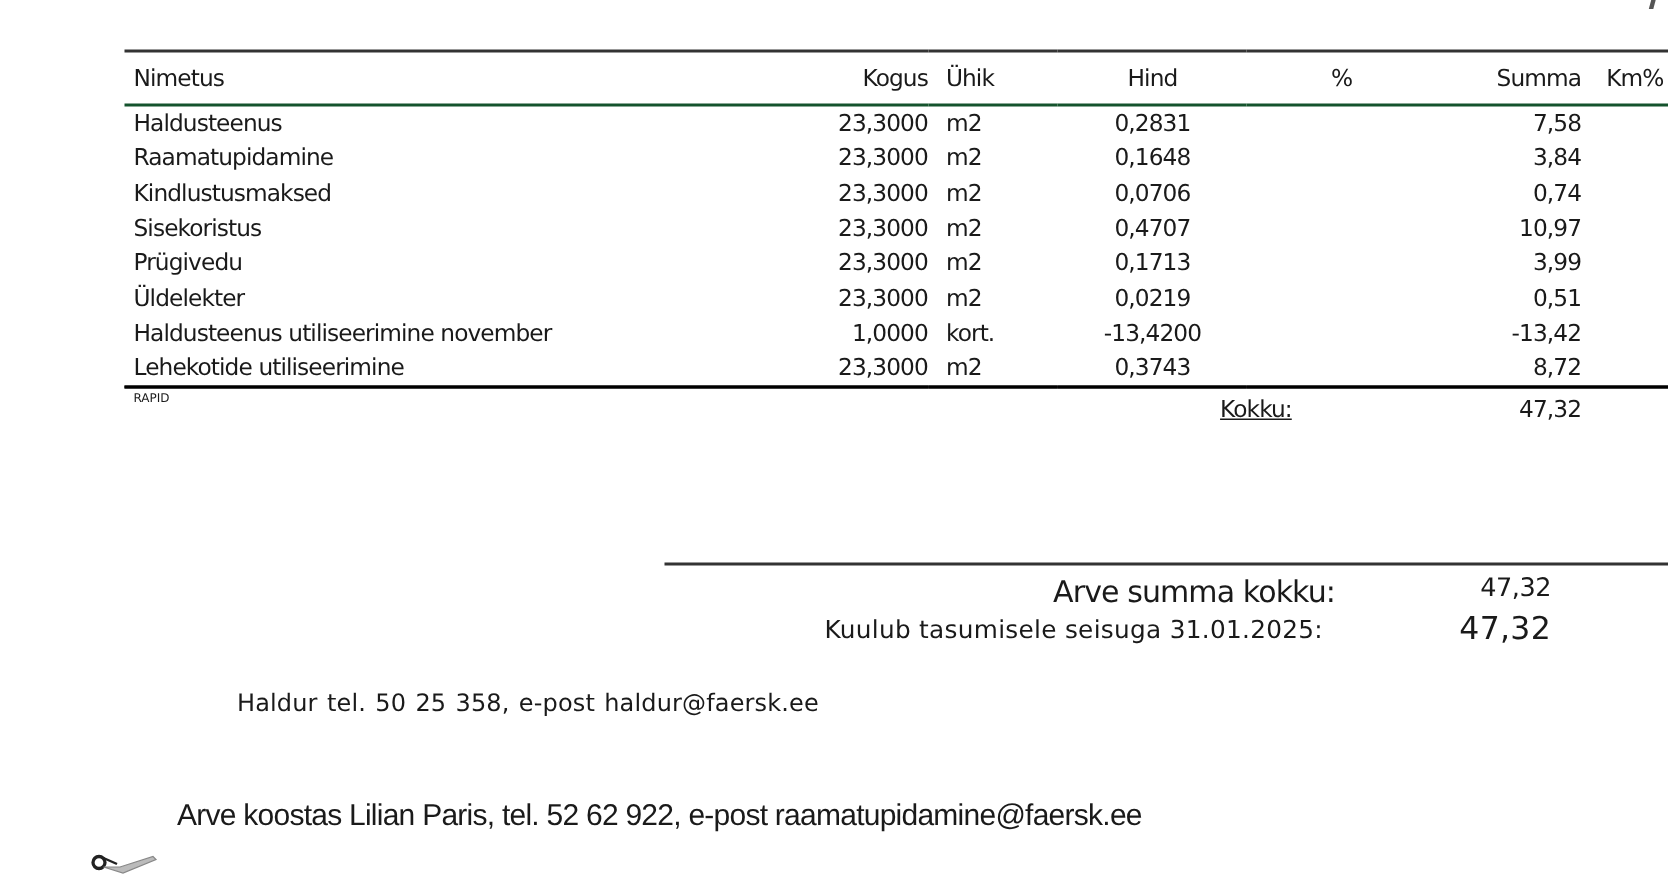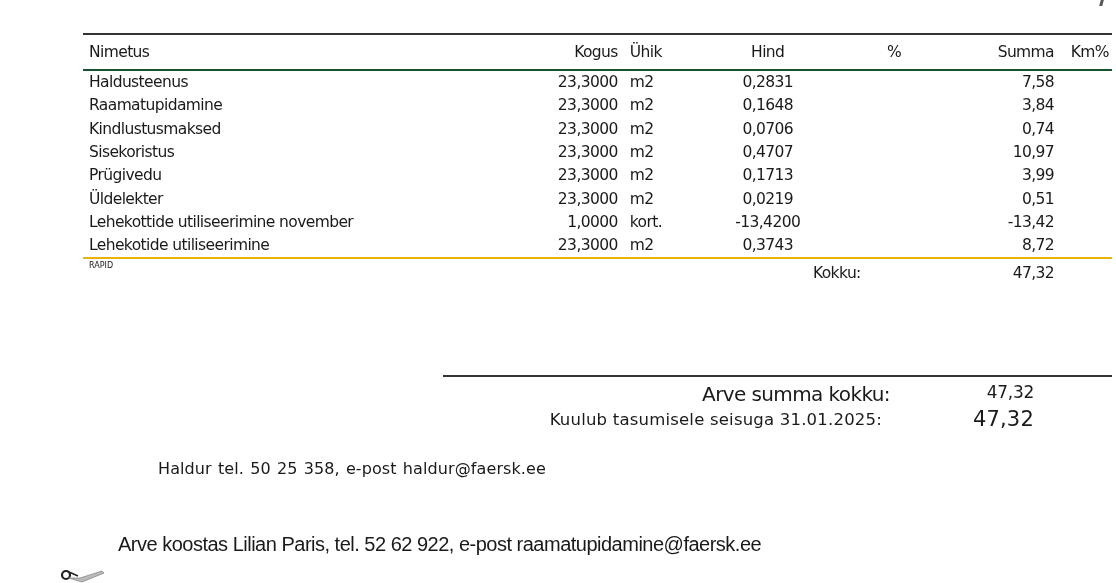--- a/index.html
+++ b/index.html
@@ -42,21 +42,21 @@
     white-space: nowrap;
     font-weight: normal;
     vertical-align: middle;
   }
   .invoice-table thead tr th {
     border-top: 2px solid #333;
     border-bottom: 2px solid #14532d;
     height: 34px;
   }
   .invoice-table tbody tr.last td {
-    border-bottom: 2px solid #eab308;
+    border-bottom: 2px solid #000000;
   }
   .c-name { text-align: left; padding-left: 6px !important; width: 428px; }
   .c-qty { text-align: right; width: 126px; }
   .c-unit { text-align: left; width: 80px; padding-left: 12px !important; }
   .c-price { text-align: center; width: 134px; }
   .c-pct { text-align: left; width: 80px; padding-left: 56px !important; }
   .c-sum { text-align: right; width: 99px; }
   .c-vat { text-align: right; width: 57px; padding-right: 3px !important; }
 
   .rapid {
@@ -201,21 +201,21 @@
       <tr>
         <td class="c-name">Üldelekter</td>
         <td class="c-qty">23,3000</td>
         <td class="c-unit">m2</td>
         <td class="c-price">0,0219</td>
         <td class="c-pct"></td>
         <td class="c-sum">0,51</td>
         <td class="c-vat"></td>
       </tr>
       <tr>
-        <td class="c-name">Lehekottide utiliseerimine november</td>
+        <td class="c-name">Haldusteenus utiliseerimine november</td>
         <td class="c-qty">1,0000</td>
         <td class="c-unit">kort.</td>
         <td class="c-price">-13,4200</td>
         <td class="c-pct"></td>
         <td class="c-sum">-13,42</td>
         <td class="c-vat"></td>
       </tr>
       <tr class="last">
         <td class="c-name">Lehekotide utiliseerimine</td>
         <td class="c-qty">23,3000</td>
@@ -225,21 +225,21 @@
         <td class="c-sum">8,72</td>
         <td class="c-vat"></td>
       </tr>
     </tbody>
   <tfoot>
     <tr class="kokku-row">
       <td class="c-name rapid">RAPID</td>
       <td class="c-qty"></td>
       <td class="c-unit"></td>
       <td class="c-price"></td>
-      <td class="c-pct" style="padding-left:0 !important;text-align:left;"><span style="margin-left:-18px;">Kokku:</span></td>
+      <td class="c-pct" style="padding-left:0 !important;text-align:left;"><span style="margin-left:-18px;text-decoration:underline;">Kokku:</span></td>
       <td class="c-sum">47,32</td>
       <td class="c-vat"></td>
     </tr>
   </tfoot>
 </table>
 
 <div class="totals">
   <span class="arve-label">Arve summa kokku:</span>
   <span class="arve-value">47,32</span>
   <span class="kuulub-label">Kuulub tasumisele seisuga 31.01.2025:</span>

